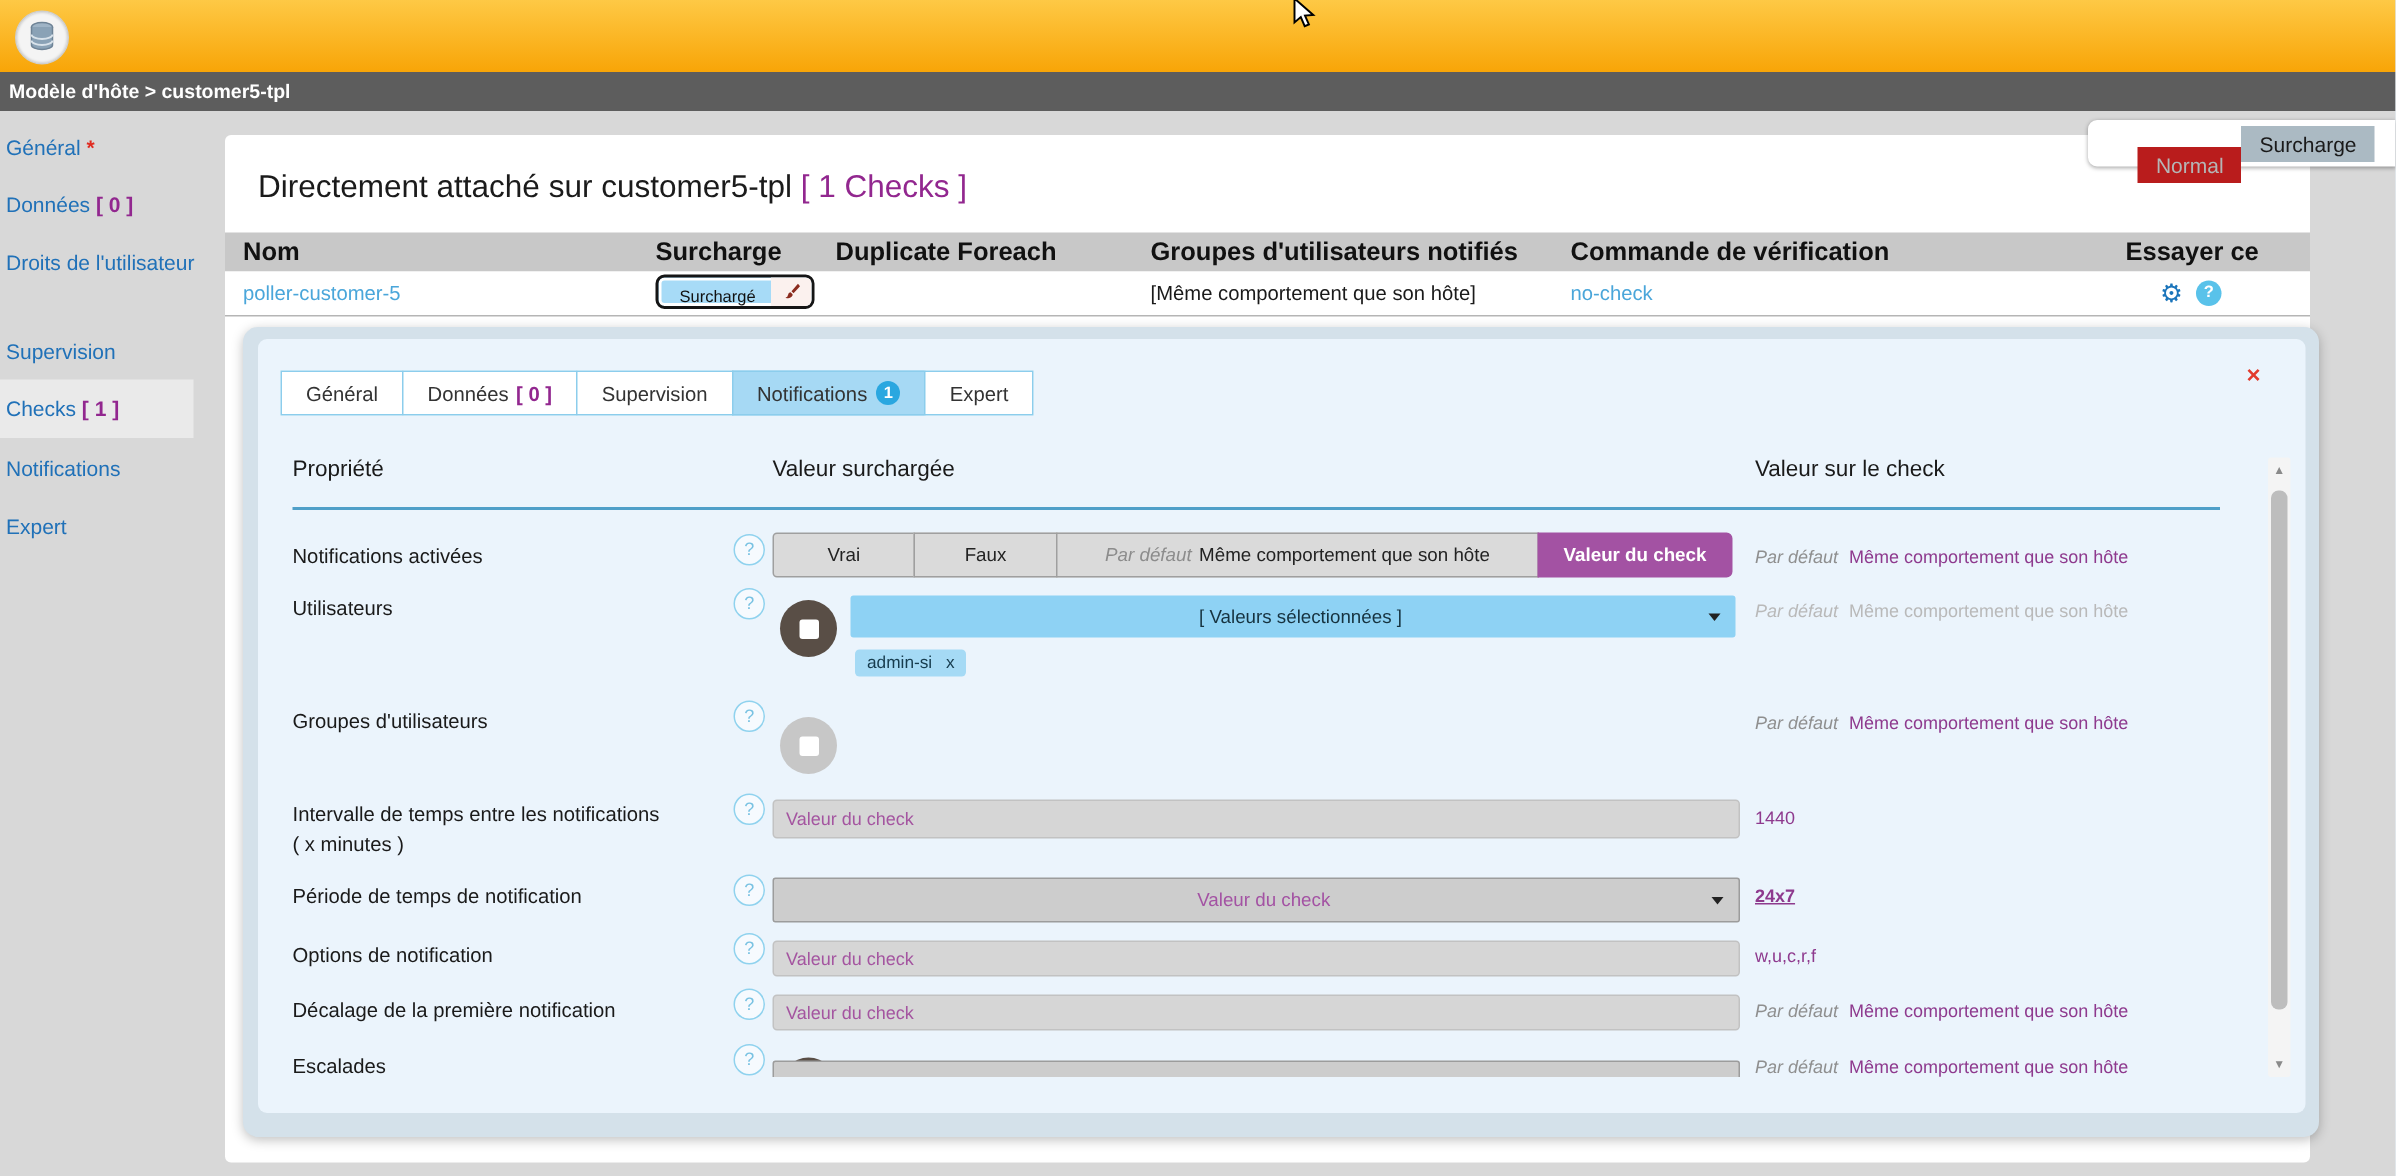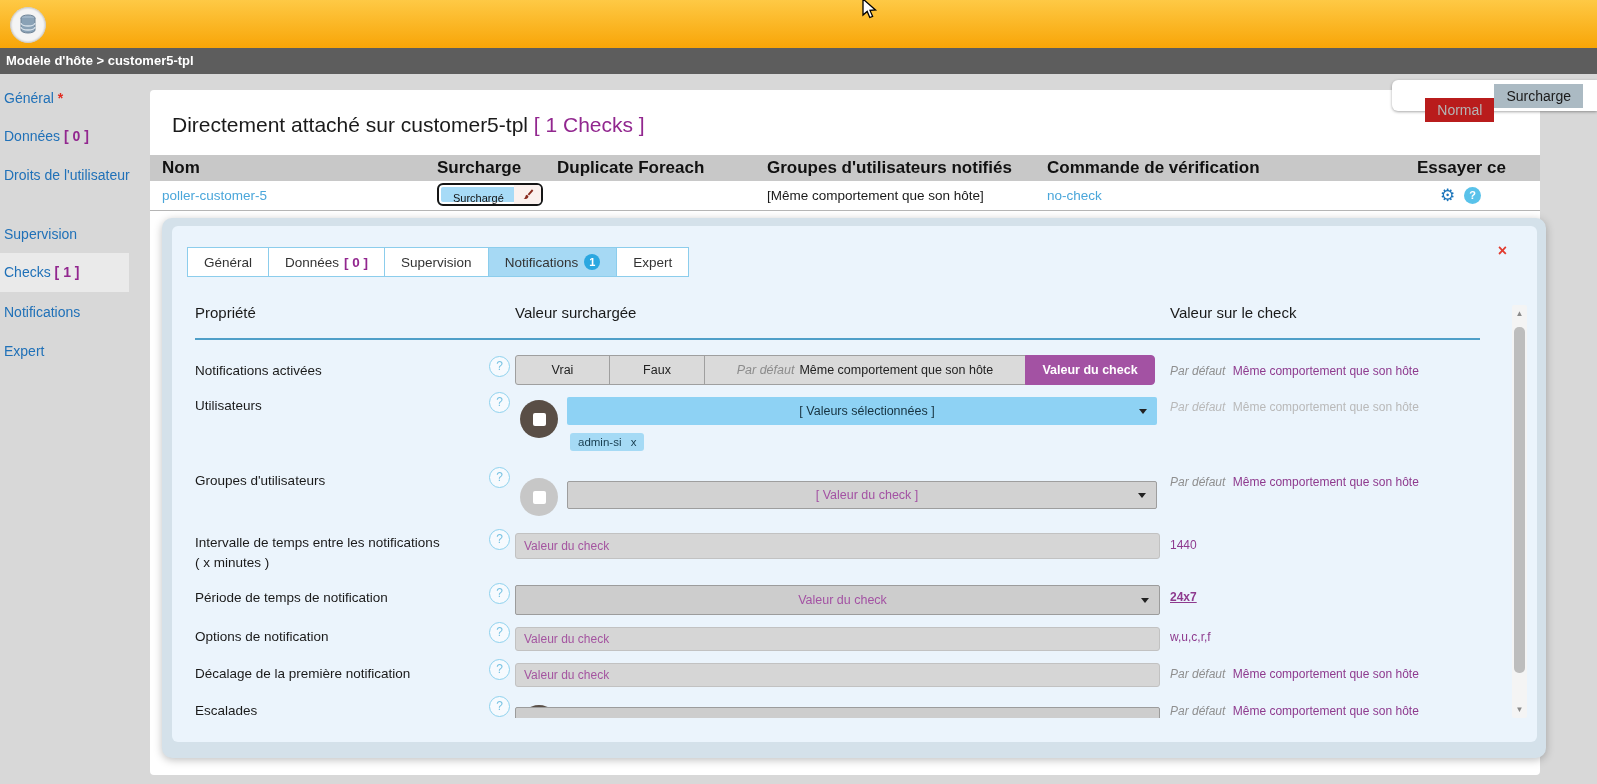--- a/index.html
+++ b/index.html
@@ -277,24 +277,20 @@
       <span class="mcheck muted" style="top:98px">
         <span class="pfx">Par défaut</span>
         <span class="val">Même comportement que son hôte</span>
       </span>
 
       <span class="mlabel" style="top:171px">Groupes d'utilisateurs</span>
       <span class="mhelp" style="top:165px">?</span>
       <span class="tgl lite" style="top:176px">
           <span class="sq"></span>
         </span>
-      <div class="msel gray" style="top:179px">
-        <span>[ Valeur du check ]</span>
-        <span class="caret"></span>
-      </div>
       <span class="mcheck" style="top:173px">
         <span class="pfx">Par défaut</span>
         <span class="val">Même comportement que son hôte</span>
       </span>
 
       <span class="mlabel" style="top:233px">Intervalle de temps entre les notifications</span>
       <span class="mlabel" style="top:253px">( x minutes )</span>
       <span class="mhelp" style="top:227px">?</span>
       <input class="minput" style="top: 231px; height: 26px;" placeholder="Valeur du check">
       <span class="mcheck" style="top:236px">

